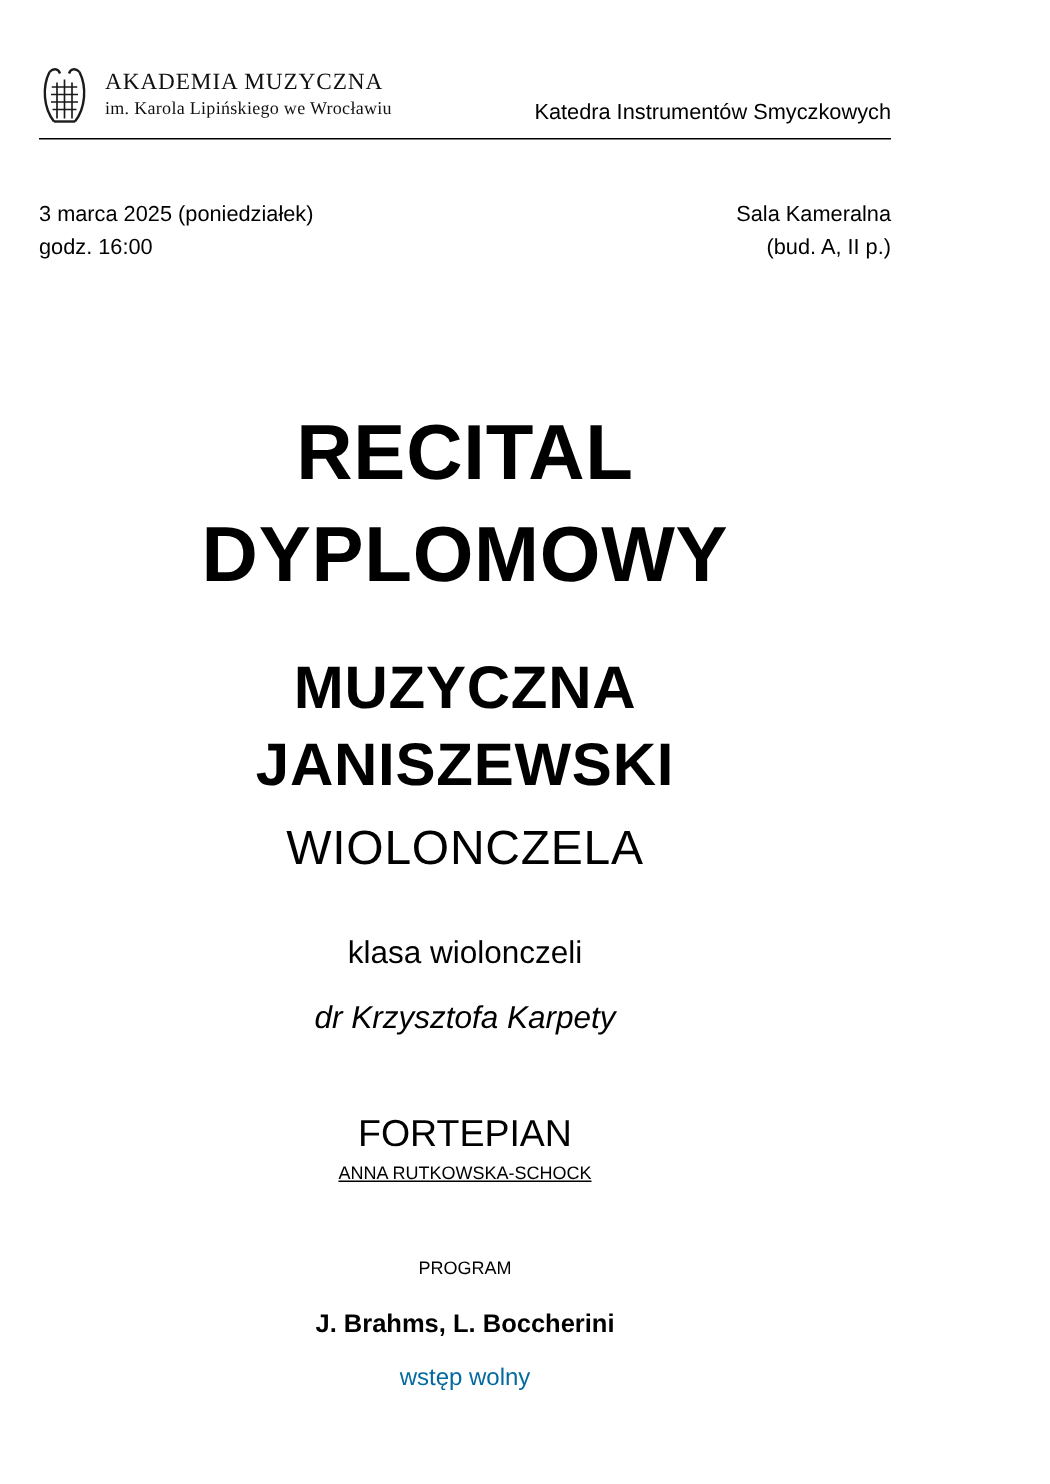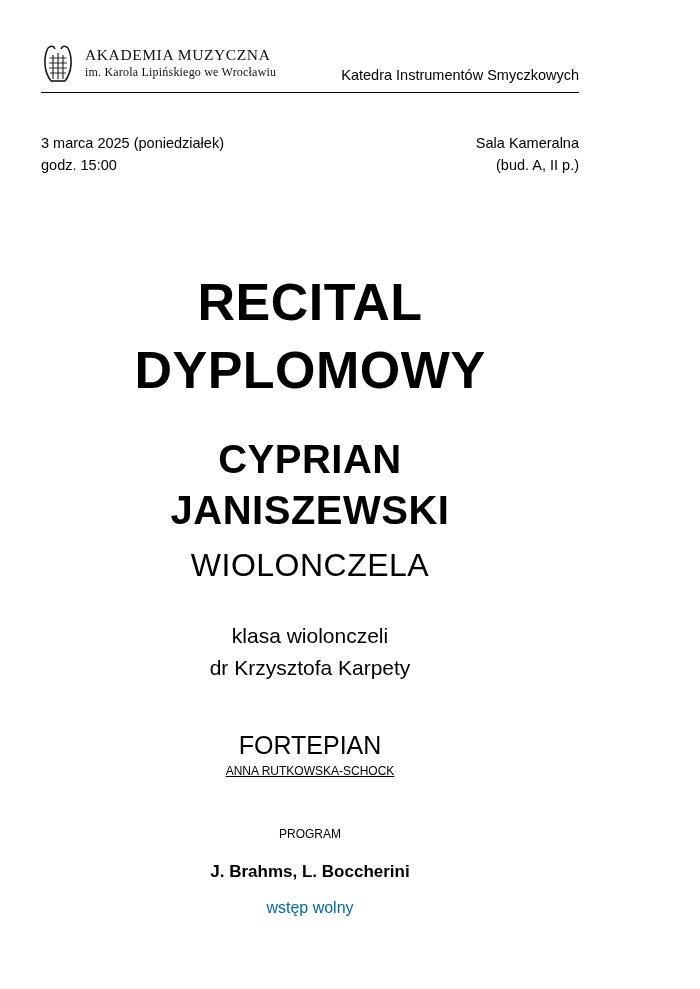--- a/index.html
+++ b/index.html
@@ -14,21 +14,21 @@
     color: #000000;
     position: relative;
     overflow: hidden;
   }
 
   .poster {
     position: relative;
     width: 620px;
     height: 989px;
     box-sizing: border-box;
-    padding: 0 41px;
+    padding: 0 26px;
   }
 
   
   .header {
     position: relative;
     height: 78px;
     padding-top: 42px;
   }
   .header-row {
     display: flex;
@@ -110,21 +110,22 @@
     margin-top: 8px;
     letter-spacing: 0.5px;
   }
   .klasa {
     font-size: 21px;
     margin-top: 34px;
     line-height: 1.5;
   }
   .teacher {
     font-size: 21px;
-    margin-top: 0;
+    font-style: italic;
+    margin-top: 11px;
     line-height: 1.5;
   }
   .piano-label {
     font-size: 25px;
     margin-top: 44px;
     line-height: 1.45;
   }
   .pianist {
     font-size: 12px;
     line-height: 1.45;
@@ -176,36 +177,36 @@
       </div>
 
       <div class="department">Katedra Instrumentów Smyczkowych</div>
     </div>
     <div class="rule"></div>
   </div>
 
   <div class="meta">
     <div class="meta-left">
       <div>3 marca 2025 (poniedziałek)</div>
-      <div>godz. 15:00</div>
+      <div>godz. 16:00</div>
     </div>
     <div class="meta-right">
       <div>Sala Kameralna</div>
       <div>(bud. A, II p.)</div>
     </div>
   </div>
 
   <div class="body-block">
     <div class="title-main">
       <div>RECITAL</div>
       <div>DYPLOMOWY</div>
     </div>
 
     <div class="performer">
-      <div>CYPRIAN</div>
+      <div>MUZYCZNA</div>
       <div>JANISZEWSKI</div>
     </div>
 
     <div class="instrument">WIOLONCZELA</div>
 
     <div class="klasa">klasa wiolonczeli</div>
     <div class="teacher">dr Krzysztofa Karpety</div>
 
     <div class="piano-label">FORTEPIAN</div>
     <div class="pianist">ANNA RUTKOWSKA-SCHOCK</div>

